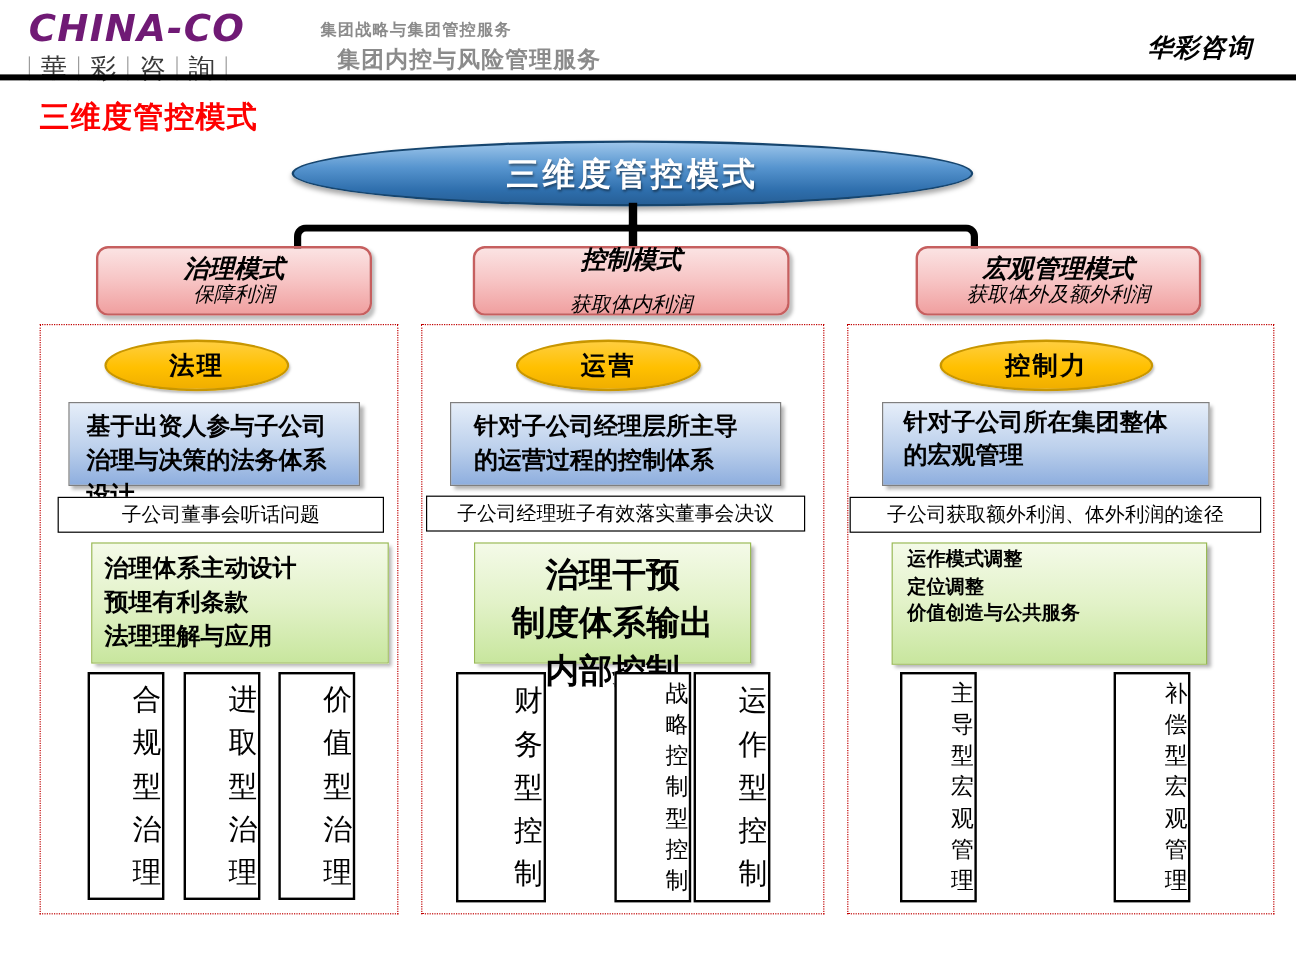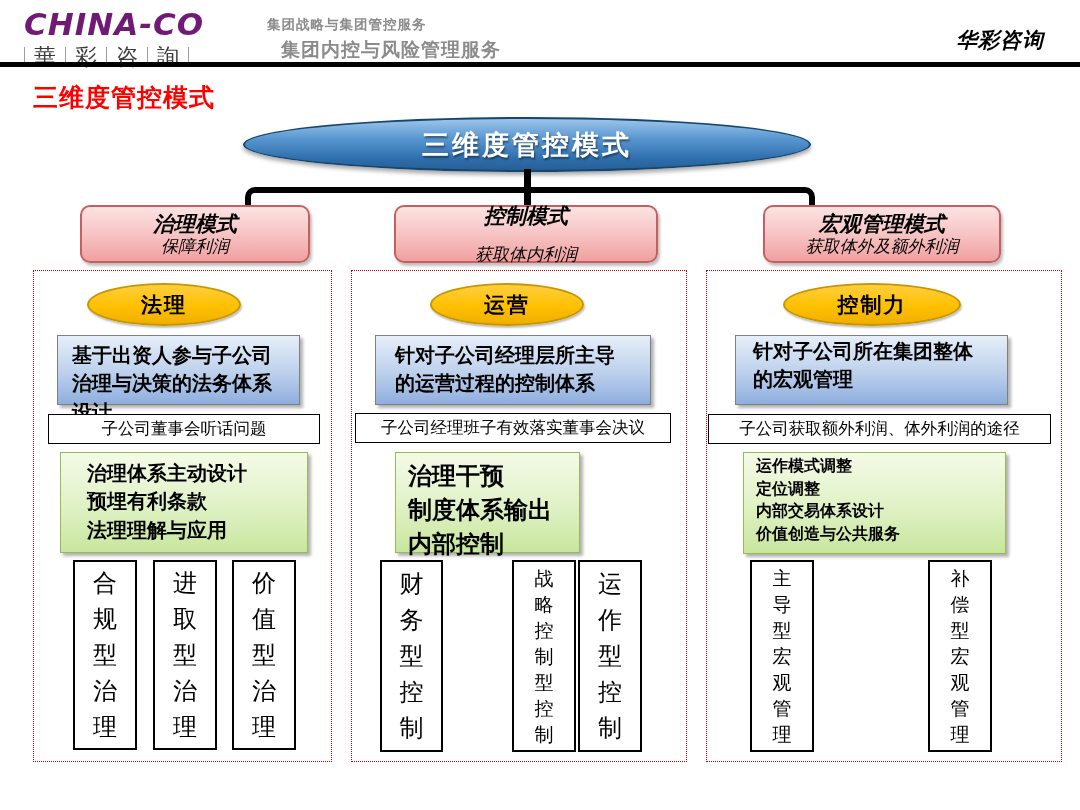--- a/index.html
+++ b/index.html
@@ -71,33 +71,33 @@
   .issue-box { position:absolute; height:30px; background:#fff; border:1.5px solid #000;
     display:flex; align-items:center; justify-content:center; font-size:16.5px; color:#000; white-space:nowrap; }
   .c1 .issue-box { left:14px; top:143px; width:272px;font-family:Liberation Mono, monospace; }
   .c2 .issue-box { left:3px;  top:142px; width:316px; }
   .c3 .issue-box { left:1px;  top:143px; width:343px; }
 
   .action-box { position:absolute; top:181px;
     background:linear-gradient(180deg,#F4FAE8 0%,#E2F2C8 50%,#C8E69E 100%);
     border:1px solid #98B954; box-shadow:3px 3px 3px rgba(0,0,0,0.3);
     color:#000; font-weight:bold; }
-  .c1 .action-box { left:26px; width:248px; height:101px; padding:6px 26px; font-size:20px; line-height:1.42; }
-  .c2 .action-box { left:43px; width:185px; height:101px; padding:6px 12px; font-size:24px; line-height:1.42; }
+  .c1 .action-box { left:42px; width:248px; height:101px; padding:6px 10px; font-size:20px; line-height:1.42; }
+  .c2 .action-box { left:43px; width:231px; height:101px; padding:6px 12px; font-size:28px; line-height:1.42;text-align:center; }
   .c3 .action-box { left:36px; width:263px; height:102px; padding:2px 12px; font-size:16px; line-height:1.42; }
 
   .type-box { position:absolute; background:#fff; border:2.5px solid #000;
-    display:flex; align-items:center; justify-content:center; text-align:center; }
+    display:flex; align-items:center; justify-content:flex-end; text-align:center; }
   .type-box span { display:inline-block; width:1.05em; word-break:break-all; color:#000; }
   .v5 span { font-size:24px; line-height:36px; }
   .v7 span { font-size:19px; line-height:26px; }
   .c1 .type-box { top:289px; height:190px; width:64px; }
   .c1 .t1 { left:39px; } .c1 .t2 { left:119px; } .c1 .t3 { left:198px; }
   .c2 .type-box { top:289px; height:192px; }
-  .c2 .t1 { left:28px; width:63px; } .c2 .t2 { left:93px; width:64px; }
+  .c2 .t1 { left:28px; width:75px; } .c2 .t2 { left:93px; width:64px; }
   .c2 .t3 { left:160px; width:64px; } .c2 .t4 { left:226px; width:64px; }
   .c3 .type-box { top:289px; height:192px; width:64px; }
   .c3 .t1 { left:43px; } .c3 .t2 { left:132px; } .c3 .t3 { left:221px; }
 </style>
 </head>
 <body>
 
 <div class="slide">
 
   <div class="logo-main">CHINA-CO</div>
@@ -186,21 +186,20 @@
 
   <div class="col c3">
     <div class="tag-ellipse">
       <span>控制力</span>
     </div>
     <div class="desc-box">针对子公司所在集团整体的宏观管理</div>
     <div class="issue-box">子公司获取额外利润、体外利润的途径</div>
     <div class="action-box">
       <div>运作模式调整</div>
       <div>定位调整</div>
-      <div>内部交易体系设计</div>
       <div>价值创造与公共服务</div>
     </div>
     <div class="type-box v7 t1">
         <span>主导型宏观管理</span>
       </div>
     <div class="type-box v7 t3">
         <span>补偿型宏观管理</span>
       </div>
   </div>
 

